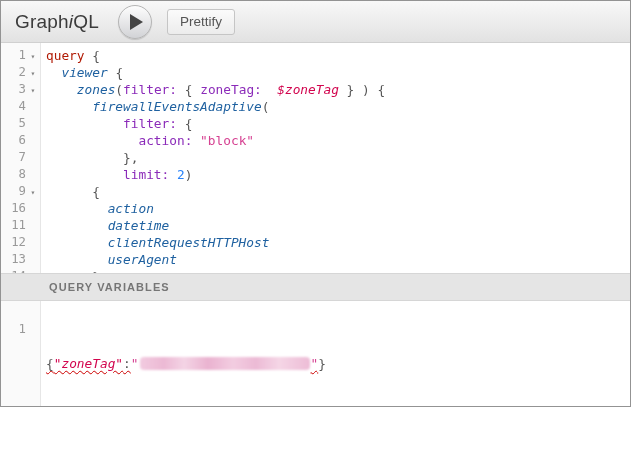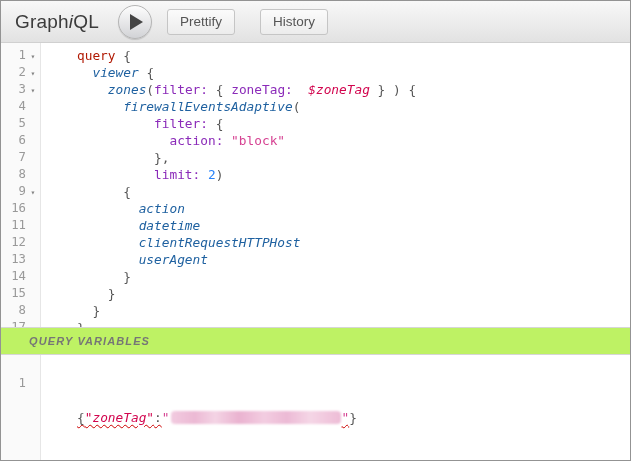--- a/index.html
+++ b/index.html
@@ -1,19 +1,19 @@
 <!DOCTYPE html>
 <html style="--keyword: #B11A04; --property: #1F61A0; --attribute: #8B2BB9; --variable: #D2054E; --string: #D64292; --number: #2882F9; --punctuation: #555555; --line_number: #999999; --error_underline: #CC0000; --redacted_pink: #EFC3DC; --topbar_top: #F8F8F8; --topbar_bottom: #E2E2E2;"><head>
 <meta charset="utf-8">
 <style>
   * { margin:0; padding:0; box-sizing:border-box; }
   body { background:#ffffff; font-family:"Liberation Sans", sans-serif; }
 
   .app {
-    width:631px; height:461px;
+    width:631px; height:407px;
     border:1px solid #939393;
     background:#fff;
     display:flex; flex-direction:column;
     overflow:hidden;
   }
 
   
   .topbar {
     height:42px; flex:0 0 42px;
     background:linear-gradient(#f8f8f8, #e2e2e2);
@@ -41,21 +41,21 @@
     border-bottom:8px solid transparent;
     margin-left:4px;
   }
   .toolbar-btn {
     background:linear-gradient(#fbfbfb, #ececec);
     border:1px solid #c5c5c5;
     border-radius:3px;
     color:#555; font-size:13.5px;
     font-family:"Liberation Sans", sans-serif;
     padding:4px 12px 5px 12px;
-    margin-right:25px; cursor:pointer;
+    margin-right:15px; cursor:pointer;
   }
 
   
   .query-editor {
     flex:1 1 auto;
     display:flex;
     overflow:hidden;
     font-family:"DejaVu Sans Mono", monospace;
     font-size:12.8px; line-height:17px;
     background:#fff;
@@ -71,21 +71,21 @@
   .gutter-row {
     height:17px; display:flex; align-items:center;
   }
   .line-num {
     width:25px; text-align:right;
     color:#999; font-size:12.3px;
   }
   .fold-cell { width:14px; text-align:center; }
   .fold-arrow { color:#848484; font-size:8px; cursor:pointer; line-height:17px; }
 
-  .code-pane { padding:4px 0 0 5px; white-space:pre;margin-left:31px; }
+  .code-pane { padding:4px 0 0 5px; white-space:pre; }
   .code-line { height:17px; }
 
   .tok.kw   { color:var(--keyword,  #B11A04); }
   .tok.prop { color:var(--property, #1F61A0);font-style:italic; }
   .tok.attr { color:var(--attribute,#8B2BB9);text-align:right; }
   .tok.var  { color:var(--variable, #D2054E);font-style:italic; }
   .tok.str  { color:var(--string,   #D64292); }
   .tok.num  { color:var(--number,   #2882F9); }
   .tok.punc { color:var(--punctuation,#555555); }
   .tok.ws   { color:transparent; }
@@ -93,30 +93,29 @@
     text-decoration-line:underline;
     text-decoration-style:wavy;
     text-decoration-color:var(--error_underline,#CC0000);
     text-decoration-thickness:1px;
     text-underline-offset:2px;
   }
 
   
   .vars-title {
     flex:0 0 28px;
-    background:#bef264;
+    background:#e5e5e5;
     border-top:1px solid #d6d6d6;
     border-bottom:1px solid #d6d6d6;
     color:#767676;
     font-size:11px; font-weight:bold; letter-spacing:1.1px;
     display:flex; align-items:center;
-    padding-left:28px;
+    padding-left:48px;
     text-transform:uppercase;
     cursor:row-resize;
-    font-style:italic;
   }
   .vars-editor {
     flex:0 0 46px;
     display:flex;
     font-family:"DejaVu Sans Mono", monospace;
     font-size:12.8px; line-height:17px;
     background:#fff; cursor:text;
   }
   .vars-editor .gutter { padding-top:20px; }
   .vars-editor .code-pane { padding-top:20px; }
@@ -139,21 +138,20 @@
 <div class="app">
 
   <div class="topbar">
     <div class="logo"><span>Graph</span><em>i</em><span>QL</span></div>
 
     <div class="execute-btn">
       <div class="play-triangle"></div>
     </div>
 
     <button class="toolbar-btn">Prettify</button>
-    <button class="toolbar-btn">History</button>
   </div>
 
   <div class="query-editor">
     <div class="gutter" id="query-gutter">
         <div class="gutter-row">
           <span class="line-num">1</span>
           <span class="fold-cell"><span class="fold-arrow">▾</span></span>
         </div>
         <div class="gutter-row">
           <span class="line-num">2</span>

